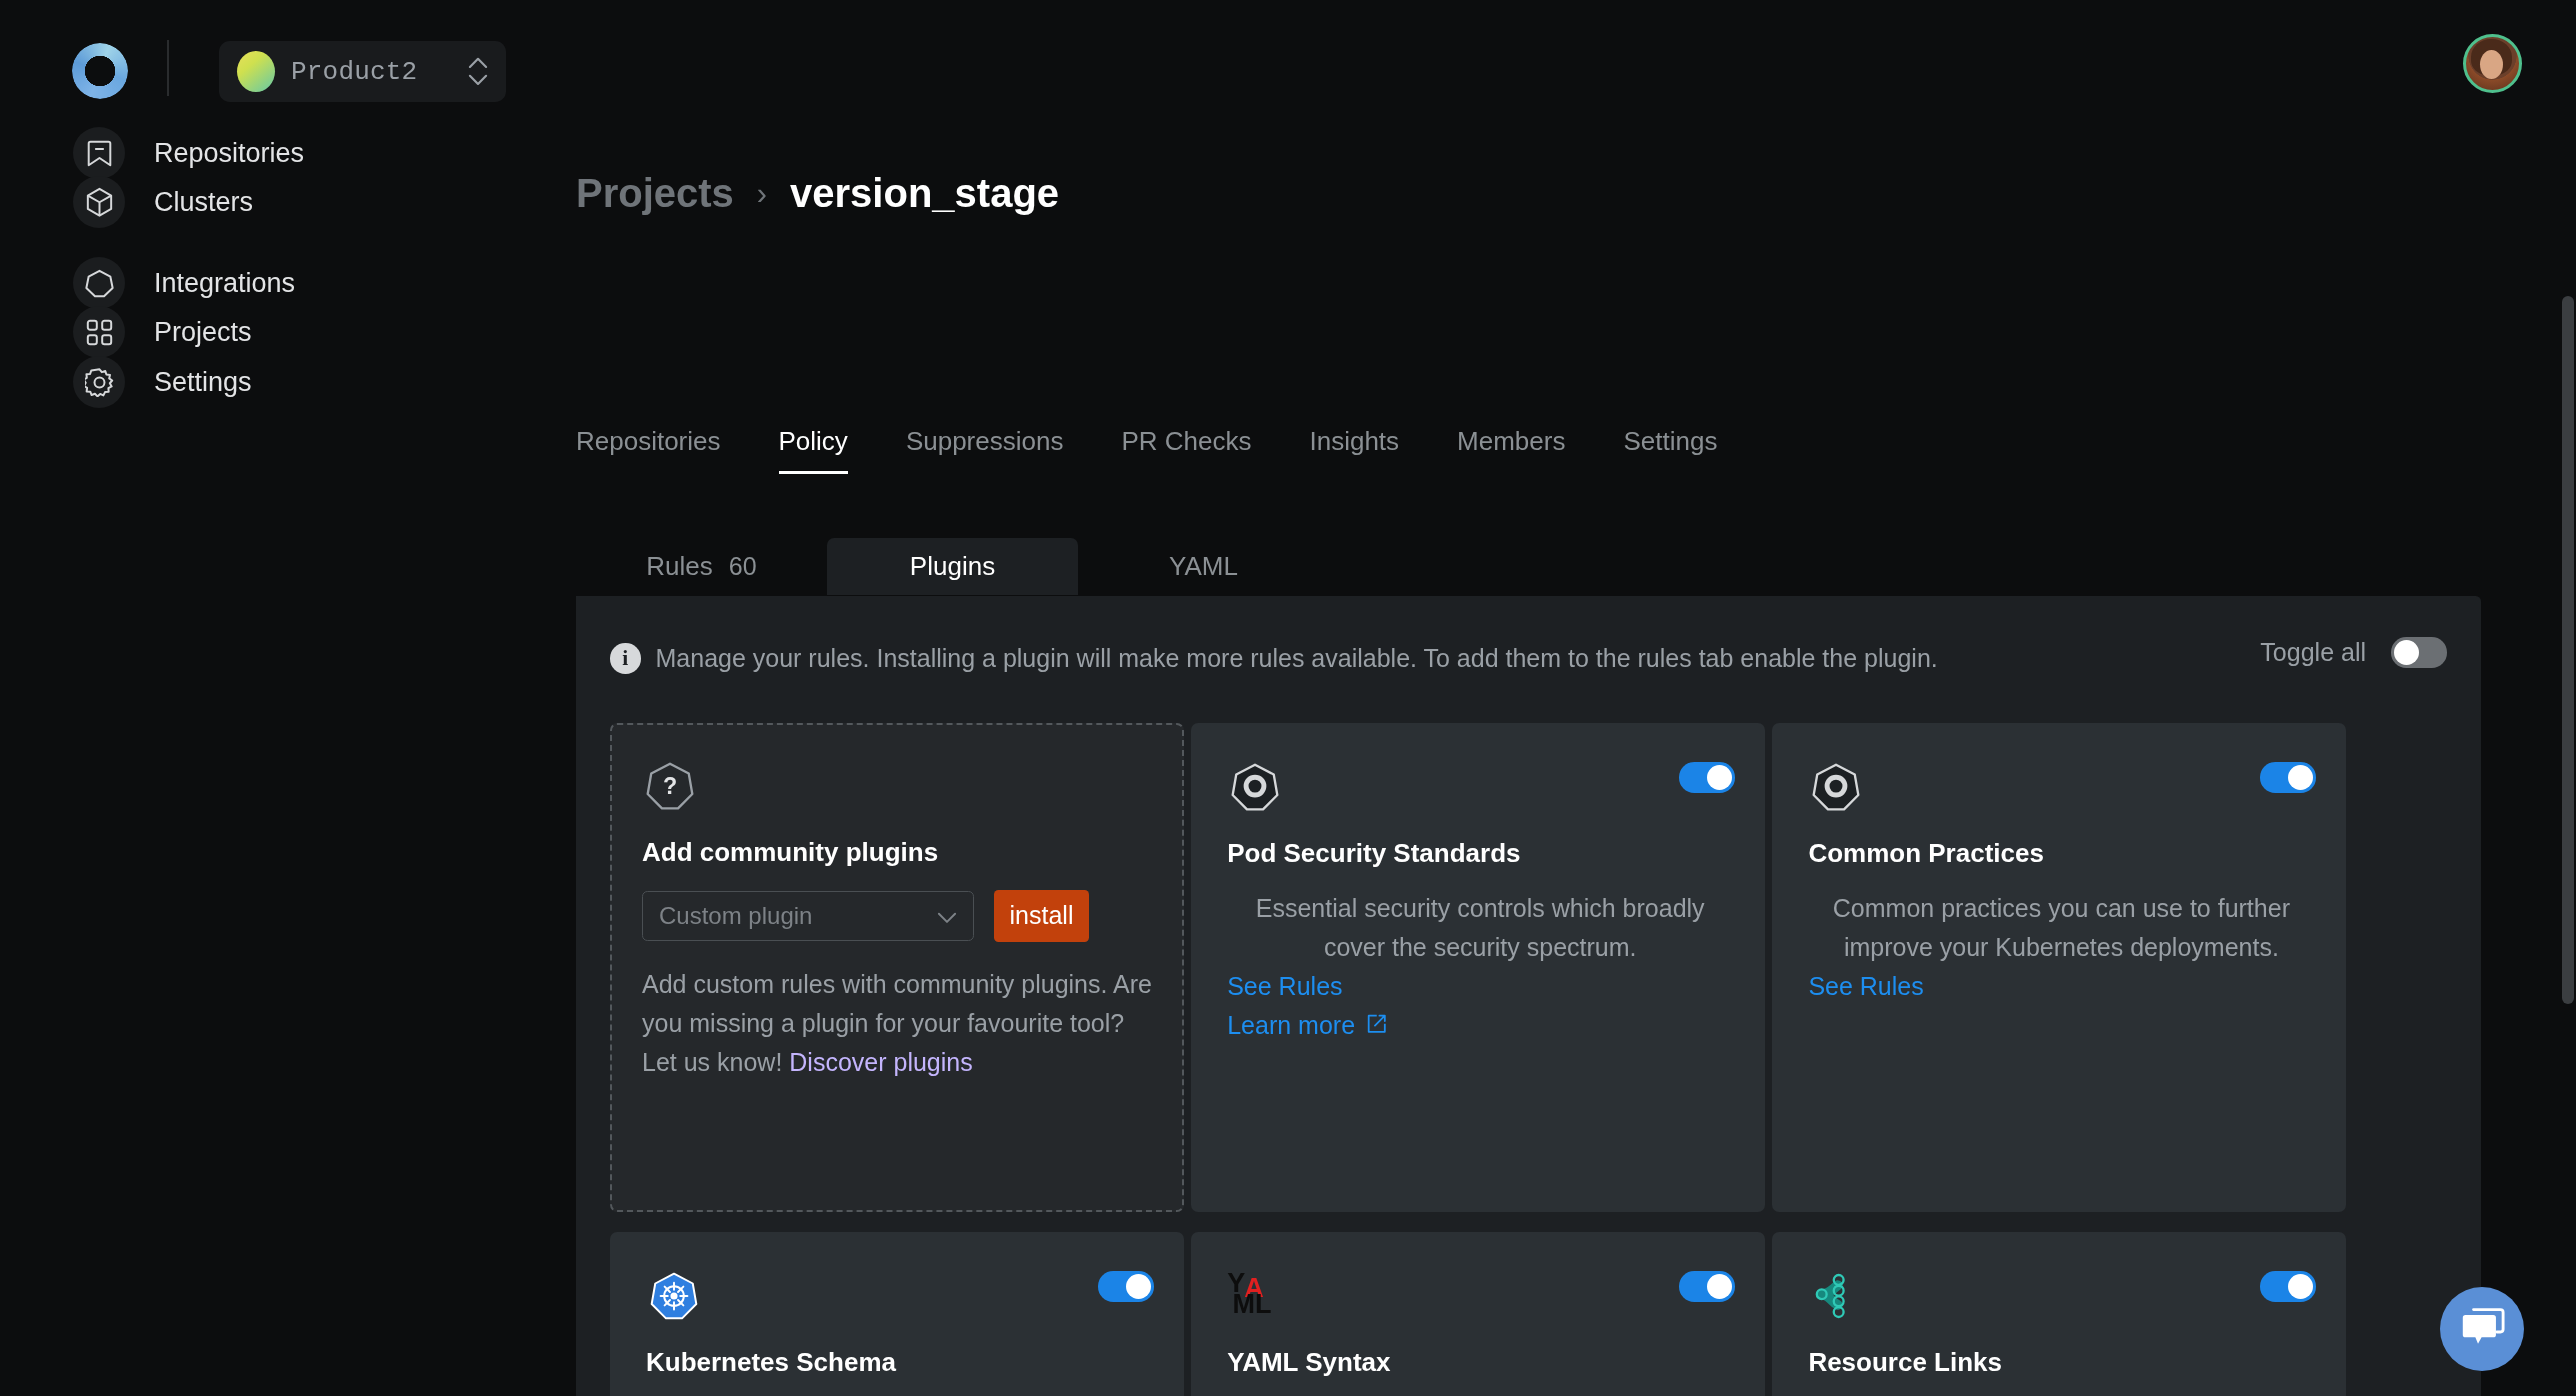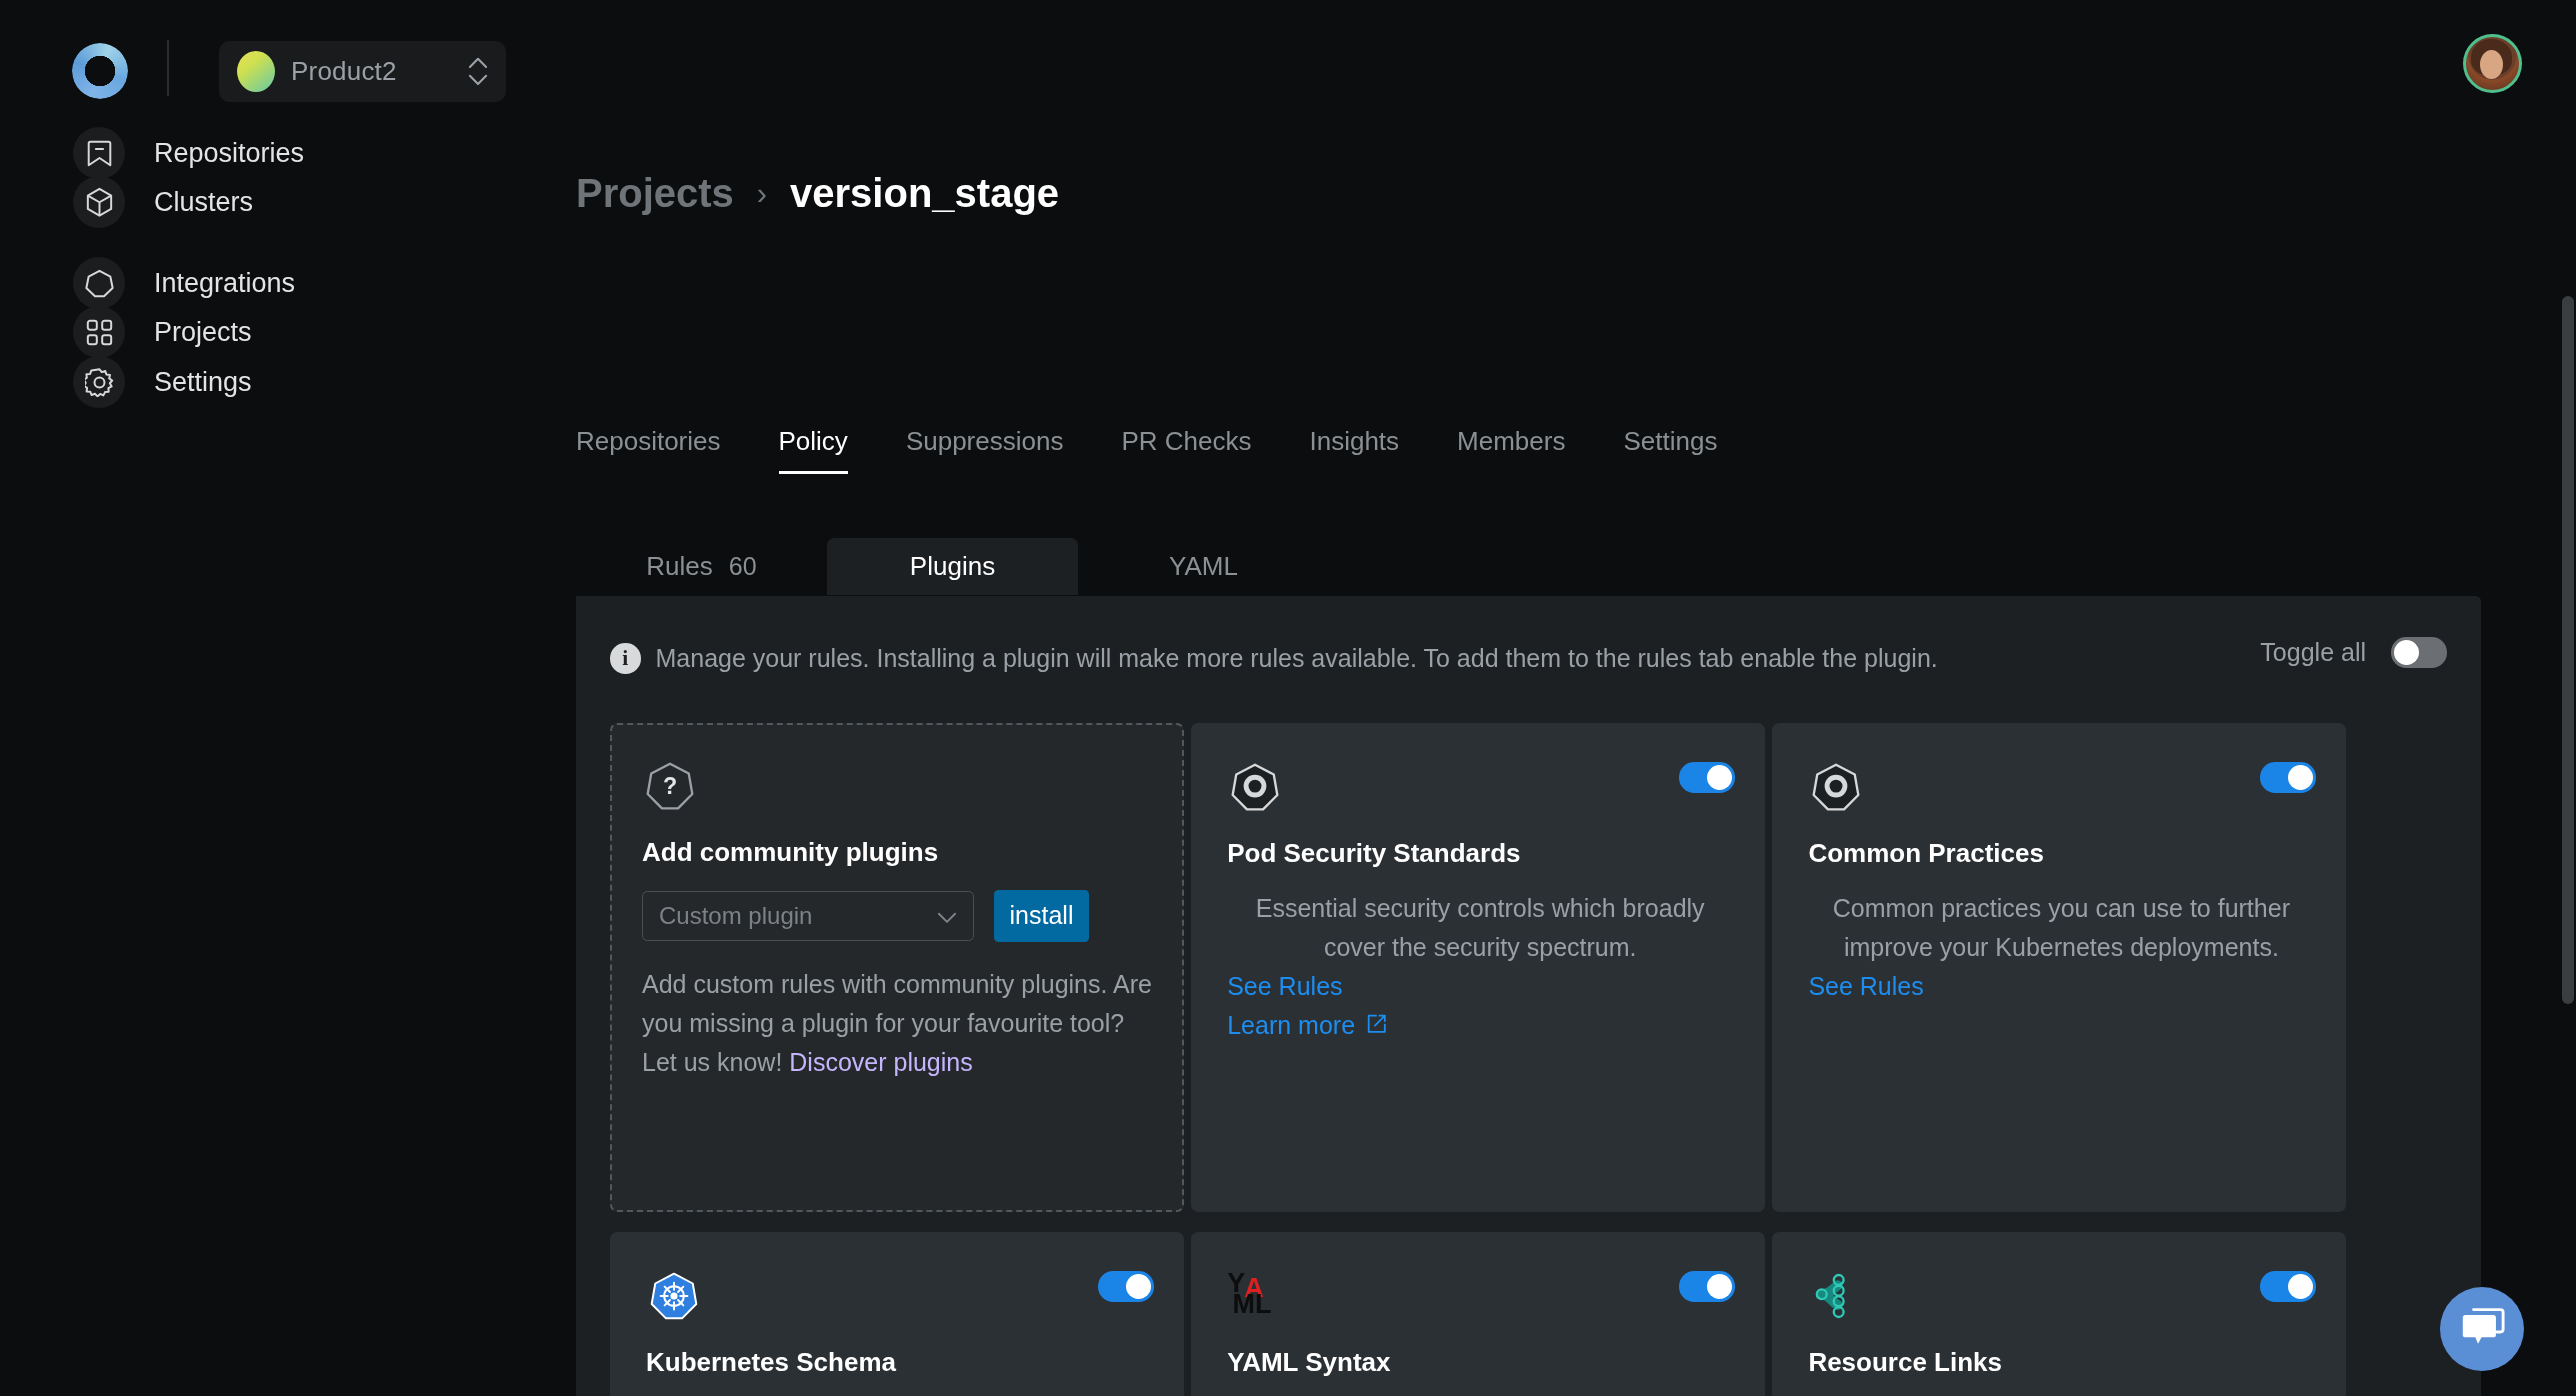--- a/index.html
+++ b/index.html
@@ -5,21 +5,21 @@
   * { box-sizing: border-box; margin: 0; padding: 0; }
   html, body {
     width: 2576px; height: 1396px;
     background: #0c0d0e;
     font-family: "Liberation Sans", sans-serif;
     overflow: hidden;
   }
   .app { position: relative; width: 2576px; height: 1396px; background: #0c0d0e; }
 
   
-  .topbar { position: absolute; left: 0; top: 0; width: 2576px; height: 117px; }
+  .topbar { position: absolute; left: 0; top: 0; width: 2576px; height: 117px; font-family: Liberation Mono, monospace; }
   .logo-ring {
     position: absolute; left: 72px; top: 43px; width: 56px; height: 56px;
     border-radius: 50%;
     background: conic-gradient(from 200deg, #7fb4e8, #5d9bd8, #9fd3e8, #6aa7df, #7fb4e8);
     -webkit-mask: radial-gradient(circle, transparent 0 38%, #000 39%);
             mask: radial-gradient(circle, transparent 0 38%, #000 39%);
   }
   .topdivider { position: absolute; left: 167px; top: 40px; width: 1.8px; height: 56px; background: #2a2c2e; }
   .product-switcher {
     position: absolute; left: 219px; top: 41px; width: 287px; height: 61px;
@@ -130,21 +130,21 @@
   .card-link { color: #1d8ef0; font-size: 25px; line-height: 39px; display: inline-flex; align-items: center; gap: 10.8px; cursor: pointer; }
   .card-links { margin-top: 0; }
 
   .plugin-row { display: flex; align-items: center; gap: 20px; margin-top: 21.5px; }
   .plugin-select {
     width: 332px; height: 50px; border: 1.8px solid #4a4f53; border-radius: 5.4px;
     display: flex; align-items: center; padding: 0 16px; color: #7d8287; font-size: 24px;
     justify-content: space-between; cursor: pointer; background: transparent;
   }
   .install-btn {
-    width: 95px; height: 52px; background: #0369a1; border-radius: 4.5px; border: none;
+    width: 95px; height: 52px; background: #c2410c; border-radius: 4.5px; border: none;
     color: #ffffff; font-size: 25px; cursor: pointer; font-family: inherit;
   }
   .community-desc { color: #9aa0a6; font-size: 25px; line-height: 39px; margin-top: 23px; }
   .inline-link { color: #c4b5fd; cursor: pointer; }
 
   
   .yaml-logo { width: 56px; height: 56px; position: relative; font-family: "Liberation Sans", sans-serif; }
   .yaml-logo span { position: absolute; font-weight: bold; font-size: 27px; line-height: 27px; }
   .yaml-y { left: 0; top: 1.8px; color: #0d0d0d; }
   .yaml-a { left: 17px; top: 7.2px; color: #e02020; }

